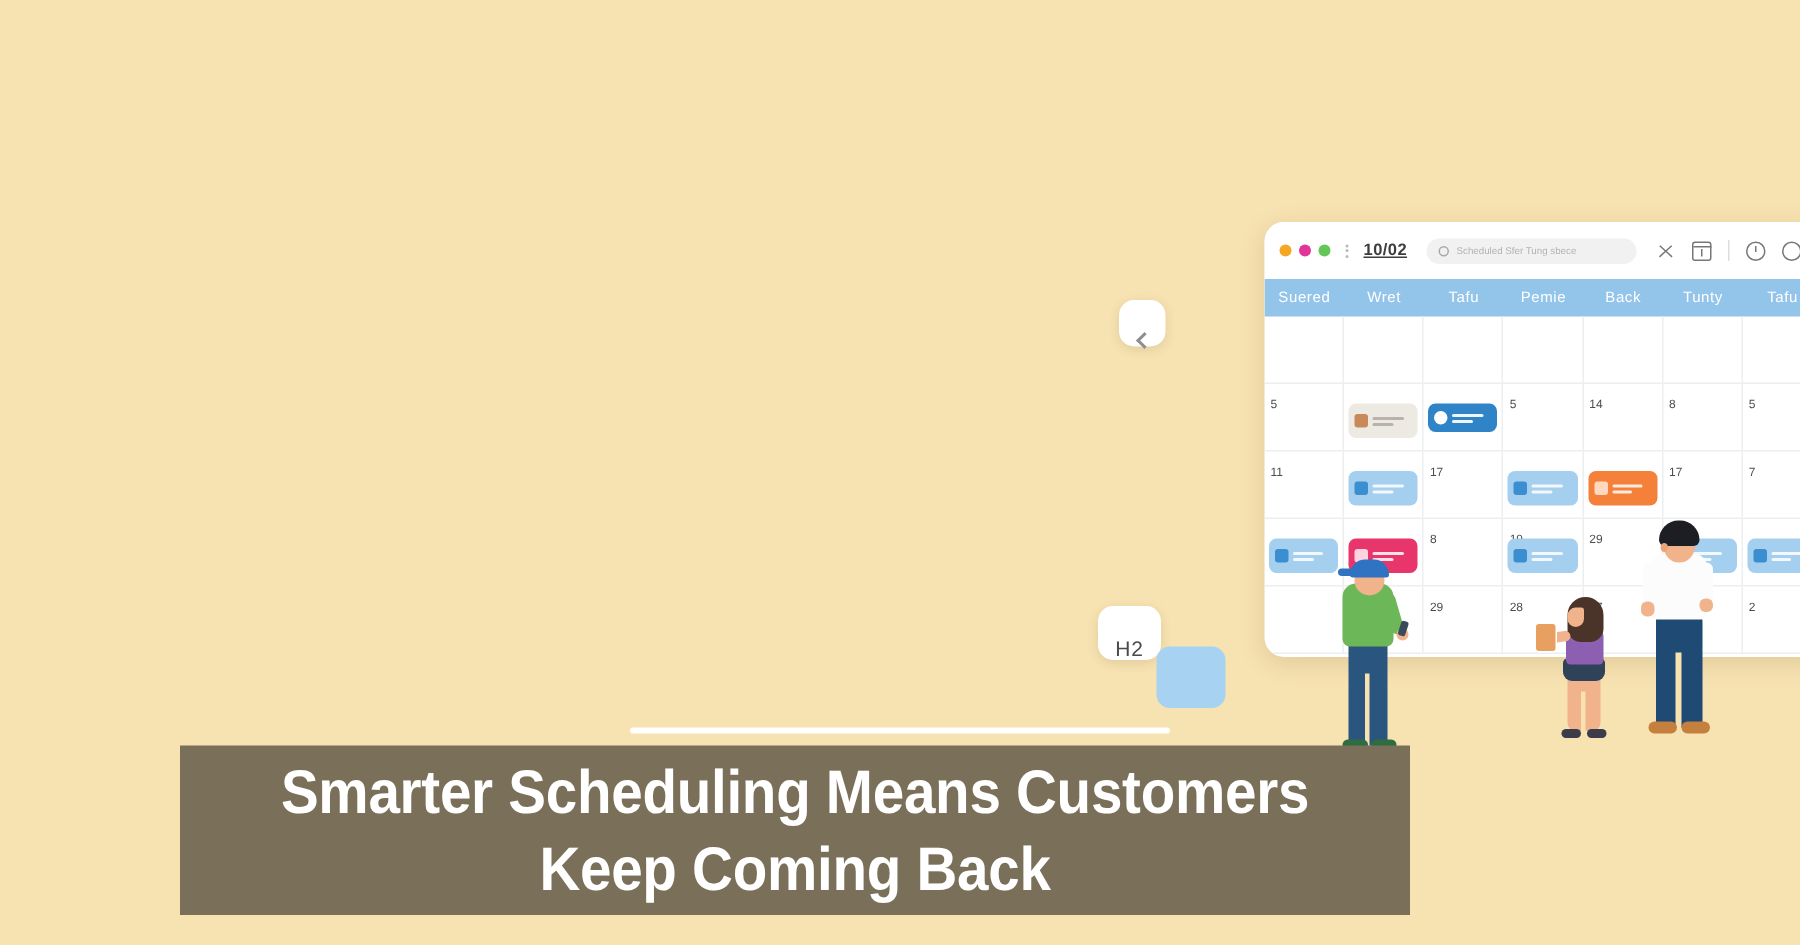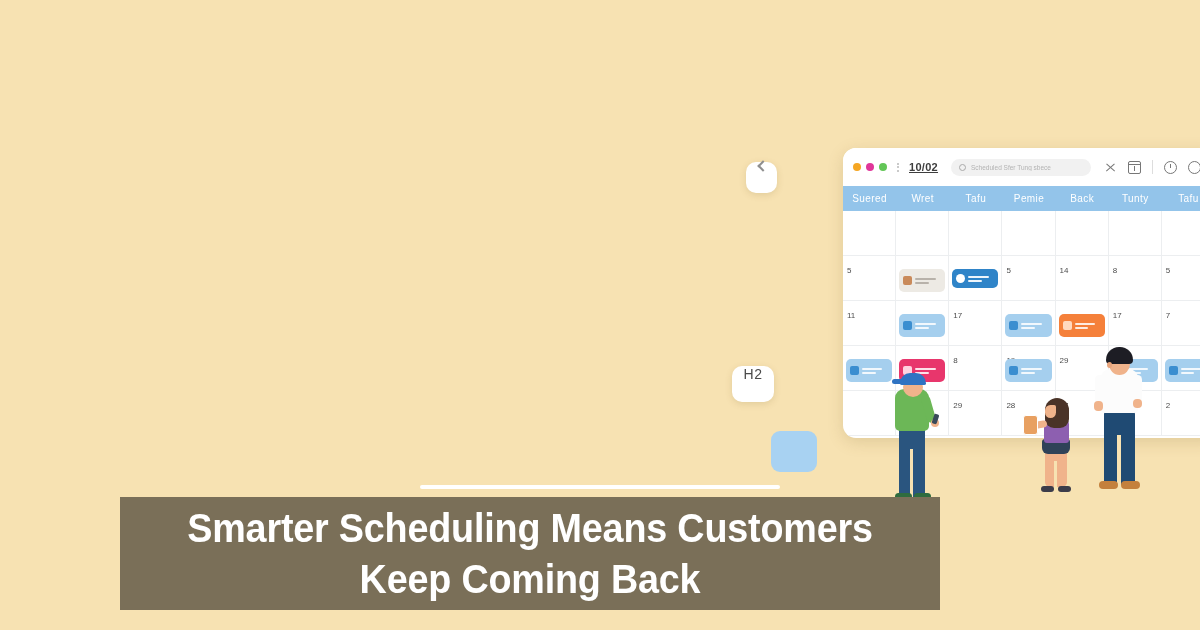--- a/index.html
+++ b/index.html
@@ -9,21 +9,21 @@
     font-family:"Liberation Sans", sans-serif;
     position:relative;
   }
 
   
   .float-card{
     position:absolute;
     background:#ffffff;
     border-radius:10px;
     box-shadow:0 2px 7px rgba(120,95,40,.16);
-    display:flex;align-items:flex-start;justify-content:center;
+    display:flex;align-items:flex-end;justify-content:center;margin-top:38px;
   }
   #back-btn{ left:746px; top:162px; width:31px; height:31px; }
   #back-btn .chev{
     width:8px;height:8px;border-left:2px solid #8e8e8e;border-bottom:2px solid #8e8e8e;
     transform:rotate(45deg); margin-left:3px;
   }
   #h2-badge{ left:732px; top:366px; width:42px; height:36px; }
   #h2-badge span{ font-size:14px; color:#4a4a4a; letter-spacing:.5px; }
   #blue-square{
     position:absolute; left:771px; top:431px; width:46px; height:41px;

